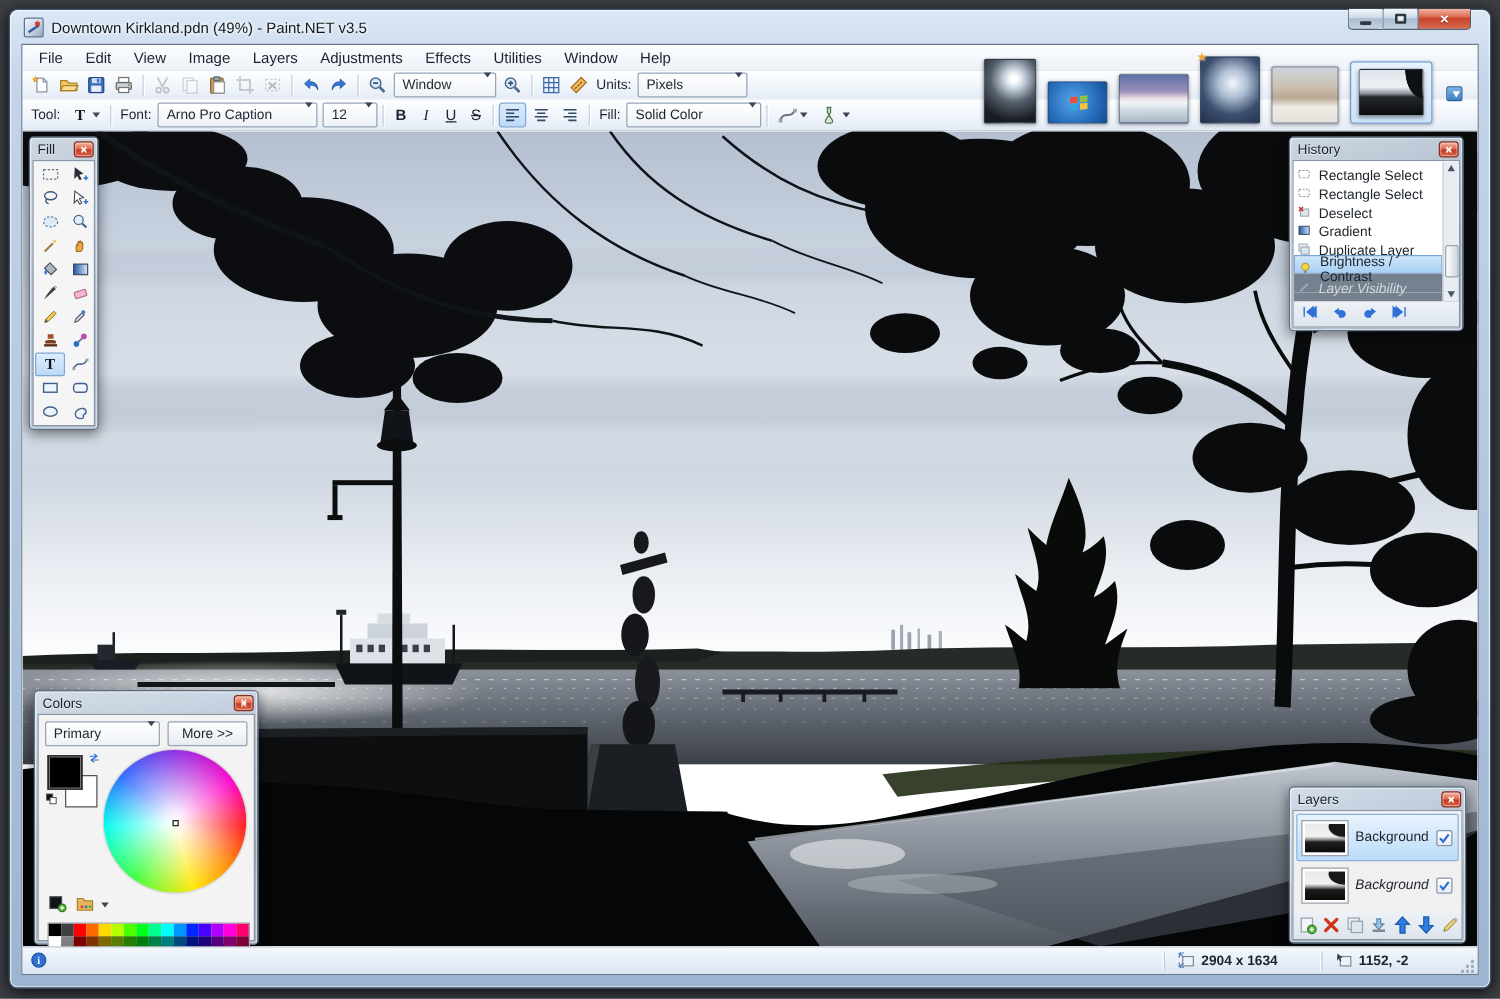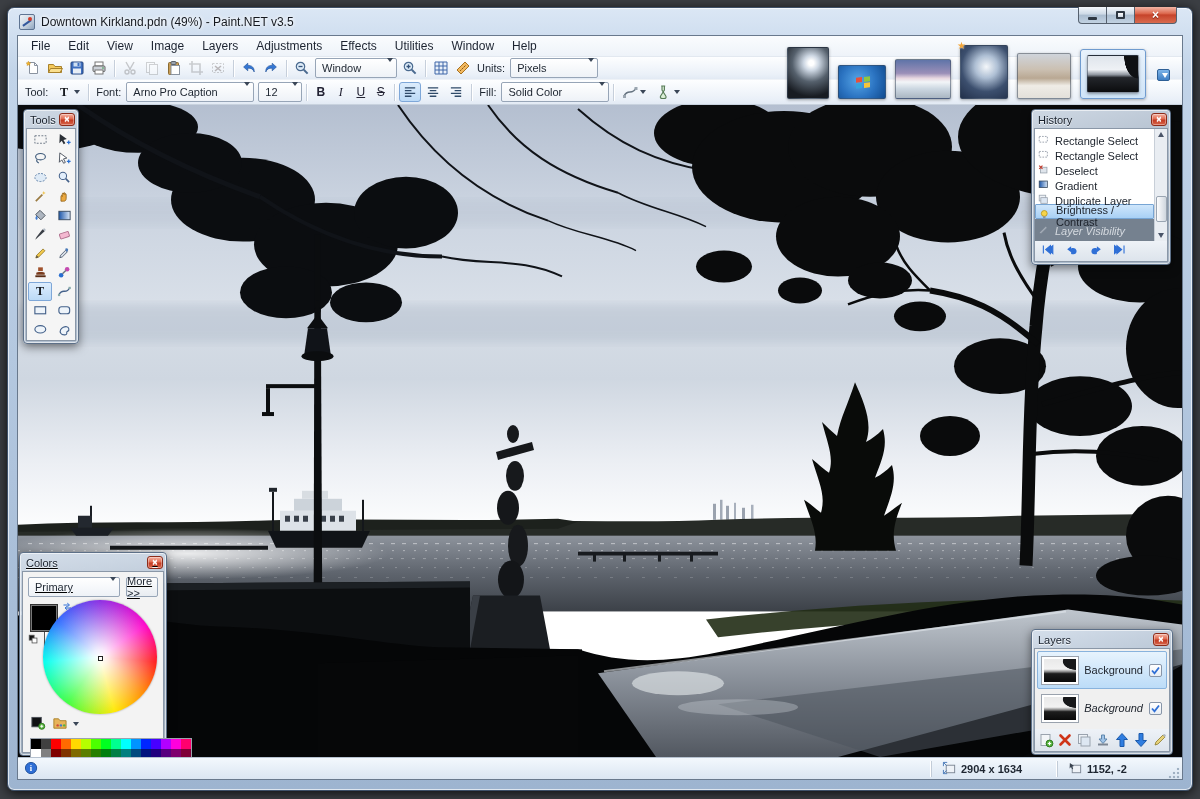--- a/index.html
+++ b/index.html
@@ -94,21 +94,21 @@
   .hist-row.undone .ic{opacity:.55;}
   .hist-scroll{position:absolute;right:0;top:0;bottom:0;width:13px;background:#e9edf2;border-left:1px solid #c8cfd8;display:flex;flex-direction:column;align-items:center;}
   .scr-arr{width:0;height:0;border-left:3.5px solid transparent;border-right:3.5px solid transparent;margin:3px 0;}
   .scr-up{border-bottom:5px solid #4a5568;}
   .scr-dn{border-top:5px solid #4a5568;margin-top:auto;}
   .scr-thumb{width:11px;height:26px;border-radius:2px;background:linear-gradient(90deg,#fdfdfe,#cfd6de);border:1px solid #9aa5b2;margin-top:56px;}
   .hist-nav{height:20px;display:flex;align-items:center;gap:6px;padding:2px 4px;background:linear-gradient(#eef2f7,#dde4ec);}
   .hnav{width:18px;height:15px;display:flex;align-items:center;justify-content:center;border-radius:2px;}
 
   
-  #colors-pal{left:1px;bottom:1px;width:148px;text-decoration:underline;}
+  #colors-pal{left:9px;bottom:1px;width:180px;}
   #colors-body{padding:5px;position:relative;height:182px;}
   .colors-top{display:flex;gap:6px;}
   .mode-combo{width:92px;justify-content:space-between;}
   .more-btn{flex:1;height:20px;border:1px solid #97a5b7;border-radius:2px;background:linear-gradient(#fdfdfe,#e8ecf1);font-size:11px;color:#1d2530;display:flex;align-items:center;justify-content:center;}
   .swatch-zone{position:absolute;left:7px;top:32px;width:48px;height:52px;}
   .sw-secondary{position:absolute;left:14px;top:16px;width:26px;height:26px;background:#fff;border:1px solid #555;}
   .sw-primary{position:absolute;left:0;top:0;width:28px;height:28px;background:#000;border:1px solid #333;box-shadow:inset 0 0 0 1px #777;}
   .sw-swap{position:absolute;left:31px;top:-2px;}
   .sw-reset{position:absolute;left:-2px;top:30px;}
   .wheel{position:absolute;right:6px;top:28px;width:114px;height:114px;border-radius:50%;
@@ -603,21 +603,21 @@
         <path d="M700 601 L1164 546 L1164 601 L862 654 Z" fill="#4d545d" opacity=".55"></path>
         <path d="M1004 654 L1164 562 L1164 654 Z" fill="#07080a"></path>
         <path d="M300 560 L560 552 L560 654 L300 654 Z" fill="#060708"></path>
         <ellipse cx="660" cy="580" rx="46" ry="12" fill="#e8ecef" opacity=".6"></ellipse>
         <ellipse cx="720" cy="604" rx="60" ry="8" fill="#cdd3d9" opacity=".35"></ellipse>
         <path d="M586 568 L1048 508" stroke="#e2e7ec" stroke-width="2" opacity=".6" fill="none"></path>
       </svg>
 
       <div class="palette" id="tools-pal">
         <div class="pal-title">
-            <span>Tools</span>
+            <span>Fill</span>
           <span class="pal-close">×</span>
           </div>
         <div class="pal-body">
             <div id="tools-grid">
               <div class="tool-cell">
                 <span class="ic">
                   <svg width="15" height="15" viewBox="0 0 16 16">
                     <rect x="2" y="4" width="12" height="8" fill="none" stroke="#6b7684" stroke-dasharray="2 1.5"></rect>
                   </svg>
                 </span>

